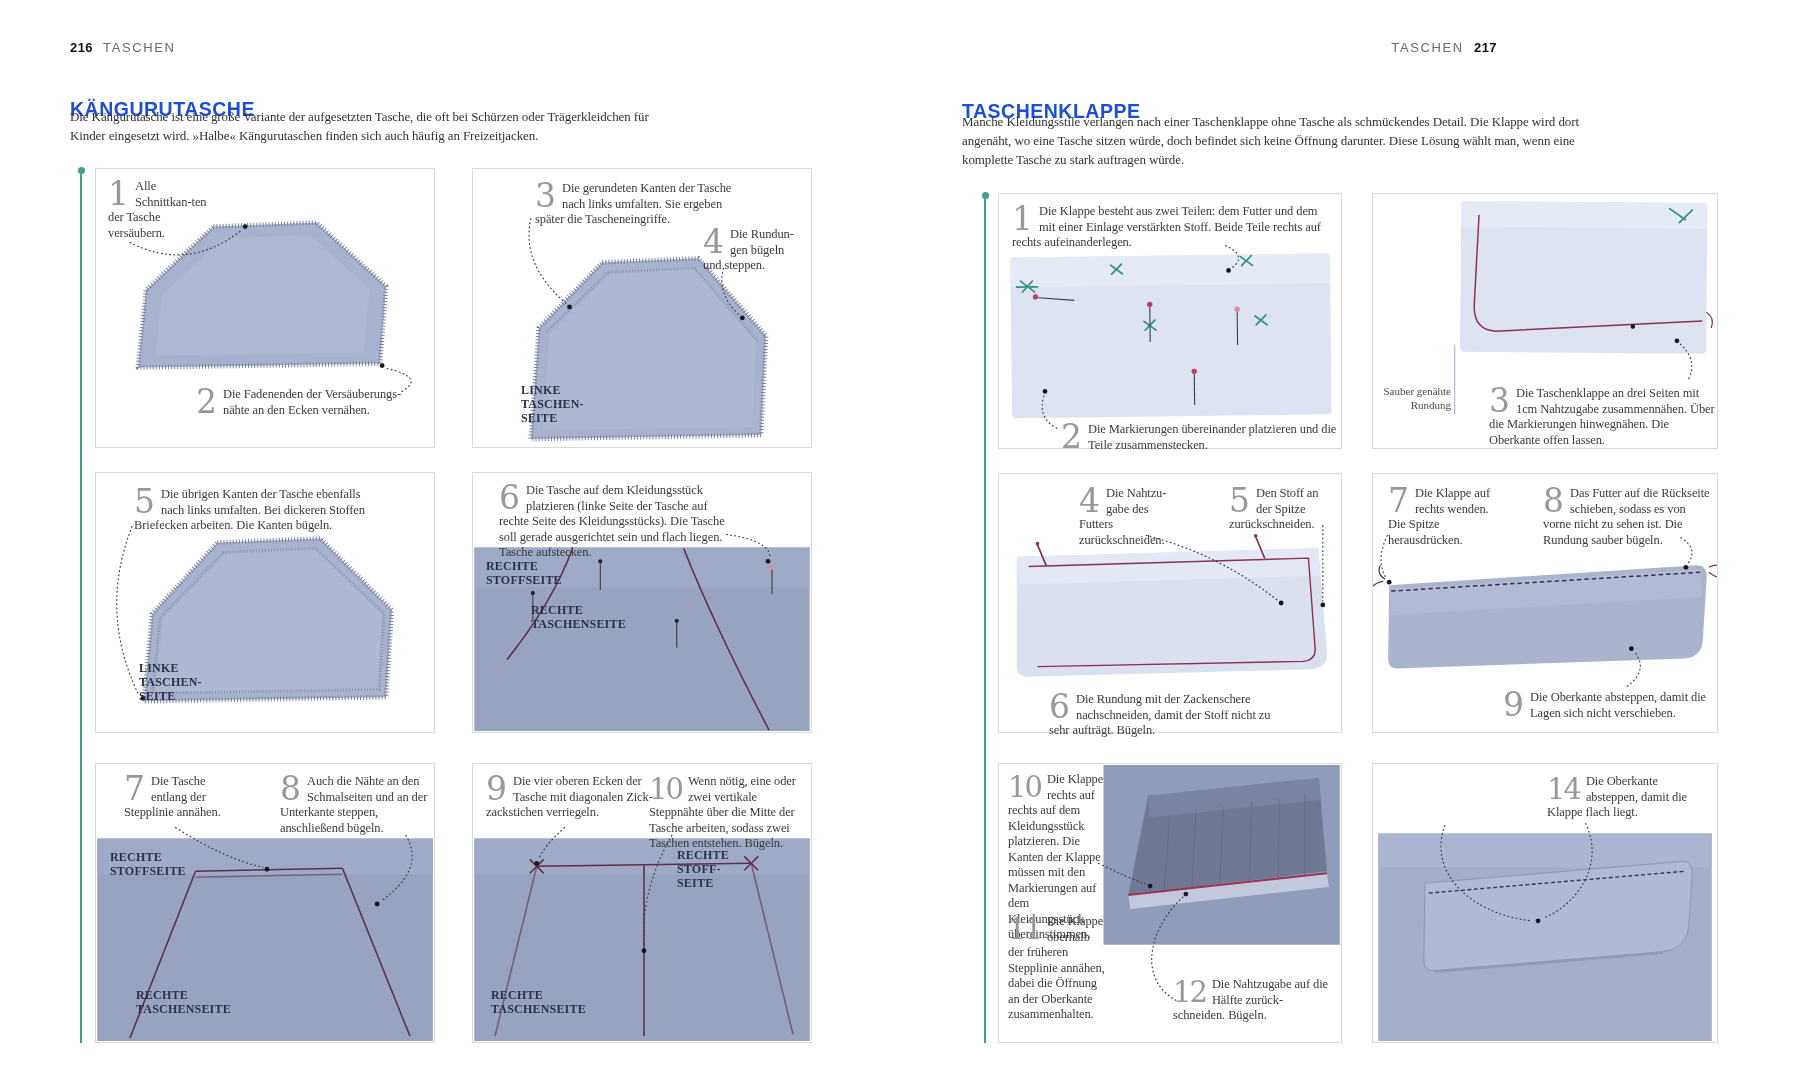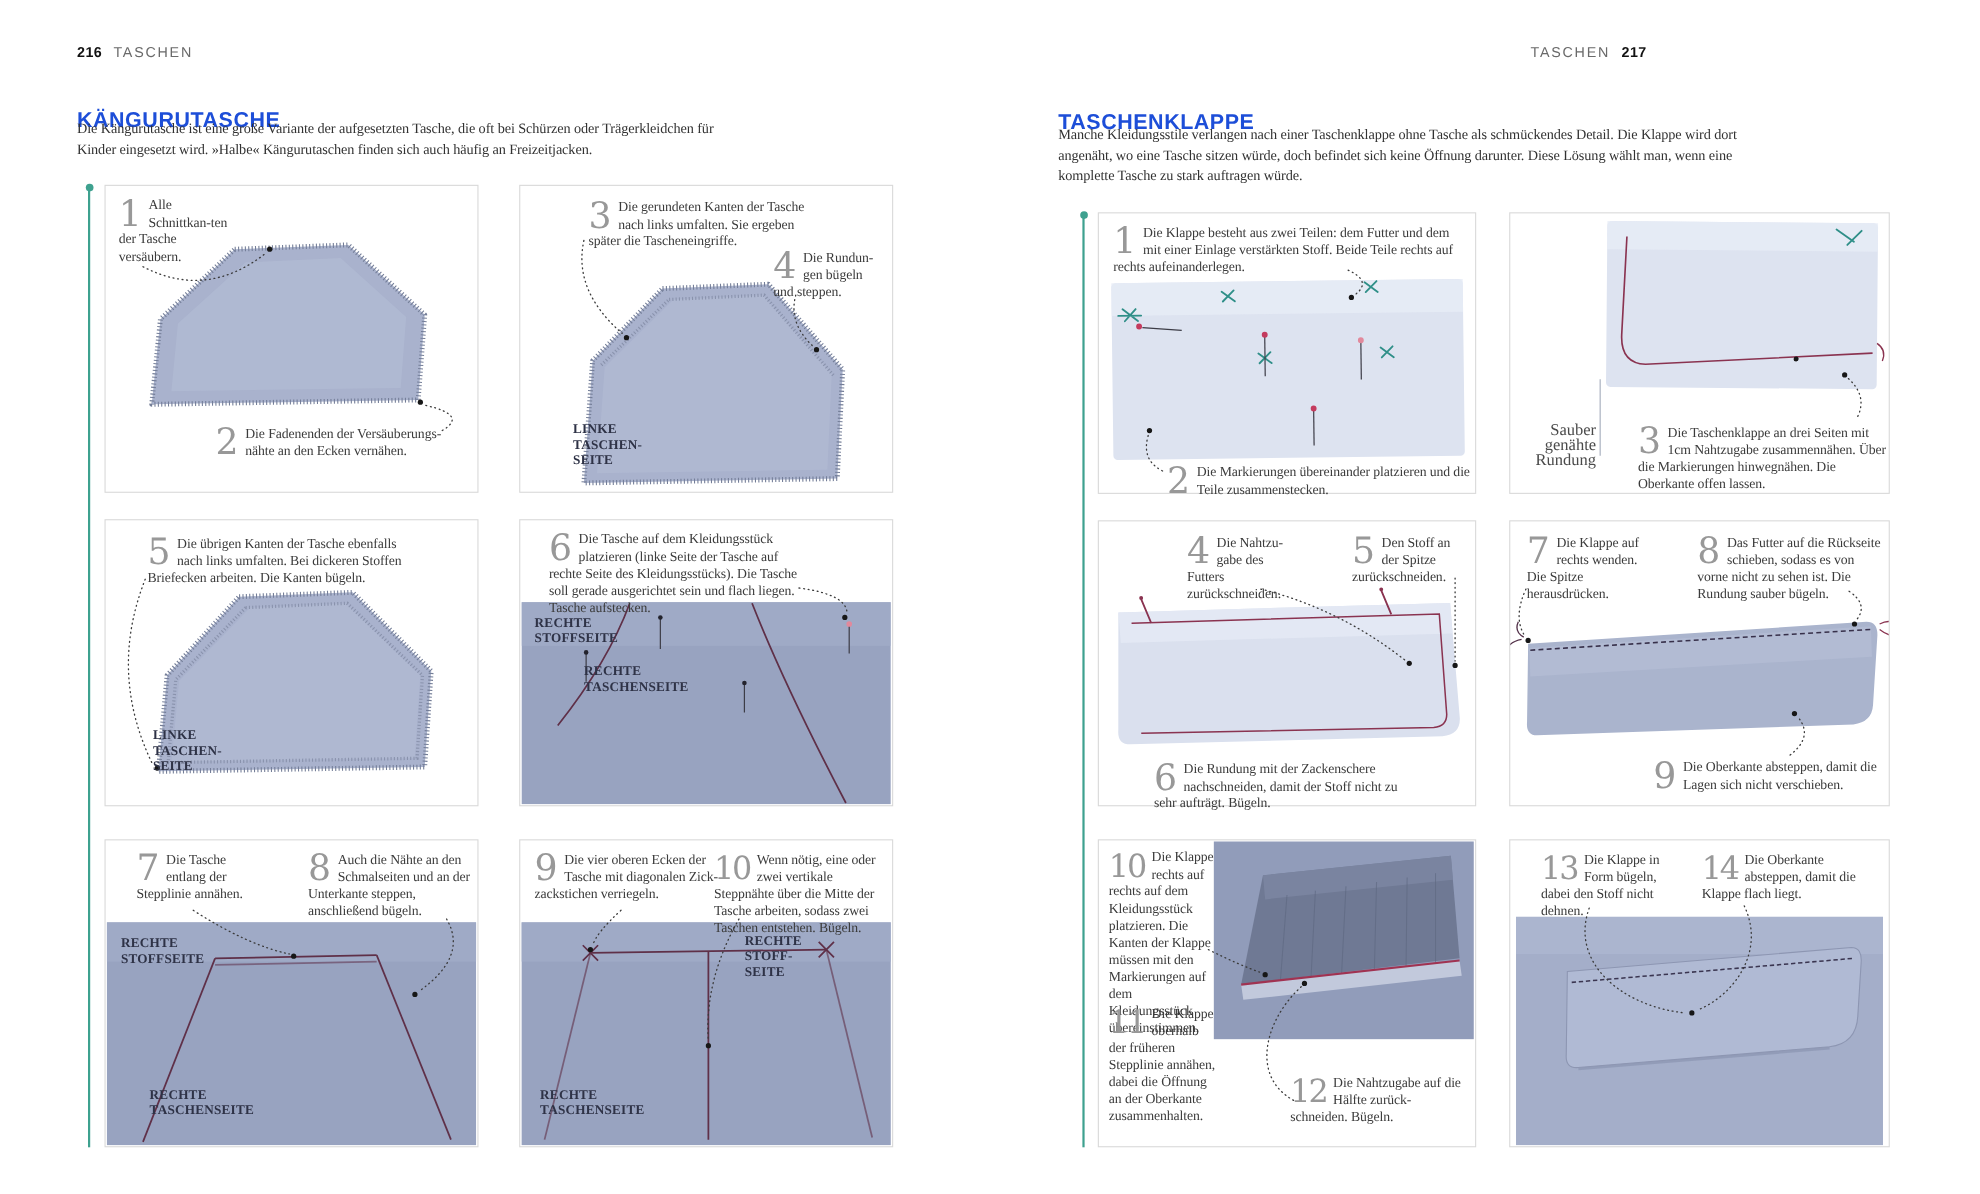--- a/index.html
+++ b/index.html
@@ -16,21 +16,21 @@
   .panel{position:absolute;border:1px solid #d9d9d9;background:#fff;box-sizing:border-box;}
   .photo{position:absolute;left:0;top:0;width:100%;height:100%;}
   .ovl{position:absolute;left:0;top:0;width:100%;height:100%;pointer-events:none;}
   .step{position:absolute;}
   .step .num{float:left;font-family:"DejaVu Serif",serif;font-size:33px;line-height:26px;
              color:#989898;margin:2px 6px 0 0;}
   .step .num.n2{font-size:29px;letter-spacing:-2px;}
   .step .txt{font-size:12.5px;line-height:15.5px;color:#3b3b3b;letter-spacing:-.1px;display:block;}
   .plabel{position:absolute;font-weight:bold;font-size:12px;line-height:14px;color:#2e3246;
           white-space:pre-line;letter-spacing:.2px;}
-  .caption{position:absolute;font-size:15px;line-height:14px;color:#4a4a4a;
+  .caption{position:absolute;font-size:11px;line-height:14px;color:#4a4a4a;
            text-align:right;white-space:pre-line;}
   .ld{stroke:#3a3a3a;stroke-width:1.2;stroke-dasharray:.8 3.4;stroke-linecap:round;fill:none;}
   .dot{fill:#171717;stroke:none;}
   .stitch{stroke:#5f3048;stroke-width:1.6;fill:none;}
   .serge{fill:none;stroke:#747e98;stroke-width:4.5;stroke-dasharray:1 2.1;stroke-linejoin:round;}
   .pinl{stroke:#3c3c46;stroke-width:1.1;}
   .teal{stroke:#2f8f88;stroke-width:1.7;stroke-linecap:round;fill:none;}
 </style>
 </head>
 <body>
@@ -376,21 +376,17 @@
     <rect x="5" y="70" width="336" height="34" fill="#adb7d1" opacity=".8"></rect>
     <path d="M62,208 L292,189" stroke="#78829f" stroke-width="5" opacity=".4" fill="none"></path>
     <path d="M52,120 L312,98 Q322,98 321,112 L318,160 Q317,186 292,189 L62,208 Q50,209 51,196 Z" fill="#b0bad4" stroke="#8d96b2" stroke-width="1"></path>
     <path d="M56,130 L314,108" fill="none" stroke="#3a3550" stroke-width="1.4" stroke-dasharray="4 2.5"></path>
   </svg>
   <svg class="ovl" viewBox="0 0 346 280">
     <path class="ld" d="M72,62 C54,112 102,152 160,158"></path>
     <path class="ld" d="M214,60 C234,102 204,142 172,155"></path>
     <circle class="dot" cx="166" cy="158" r="2.4"></circle>
   </svg>
-  <div class="step" style="left:28px;top:10px;width:132px;">
-    <span class="num n2">13</span>
-    <span class="txt">Die Klappe in Form bügeln, dabei den Stoff nicht dehnen.</span>
-  </div>
   <div class="step" style="left:174px;top:10px;width:164px;">
     <span class="num n2">14</span>
     <span class="txt">Die Oberkante absteppen, damit die Klappe flach liegt.</span>
   </div>
 </div>
 
 </body></html>

